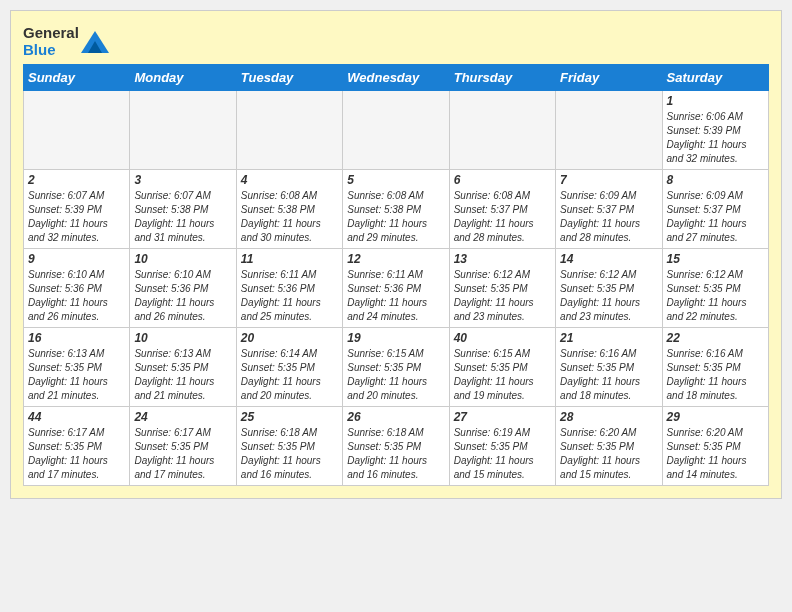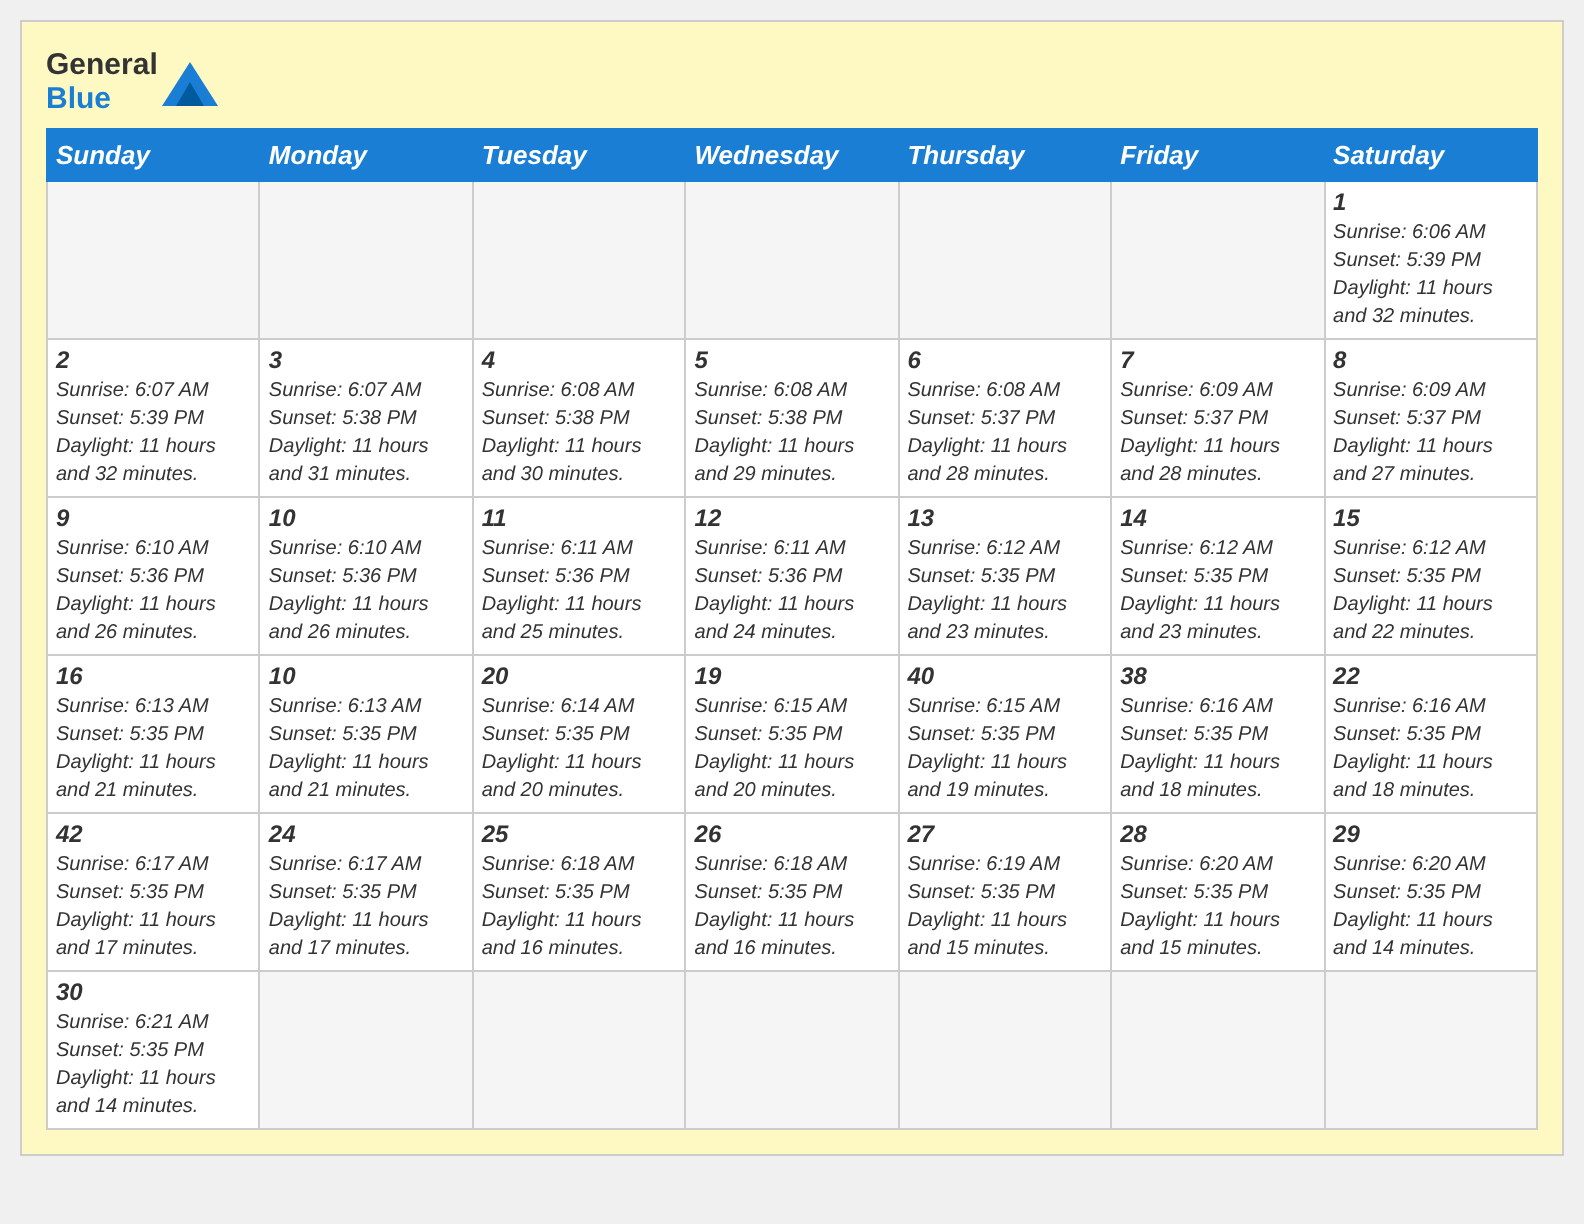--- a/index.html
+++ b/index.html
@@ -273,37 +273,37 @@
 and 20 minutes.</div>
           </td>
           <td>
             <span class="day-number">40</span>
             <div class="day-info" style="white-space: pre-line;">Sunrise: 6:15 AM
 Sunset: 5:35 PM
 Daylight: 11 hours
 and 19 minutes.</div>
           </td>
           <td>
-            <span class="day-number">38</span>
+            <span class="day-number">21</span>
             <div class="day-info" style="white-space: pre-line;">Sunrise: 6:16 AM
 Sunset: 5:35 PM
 Daylight: 11 hours
 and 18 minutes.</div>
           </td>
           <td>
             <span class="day-number">22</span>
             <div class="day-info" style="white-space: pre-line;">Sunrise: 6:16 AM
 Sunset: 5:35 PM
 Daylight: 11 hours
 and 18 minutes.</div>
           </td>
         </tr>
         <tr>
           <td>
-            <span class="day-number">42</span>
+            <span class="day-number">44</span>
             <div class="day-info" style="white-space: pre-line;">Sunrise: 6:17 AM
 Sunset: 5:35 PM
 Daylight: 11 hours
 and 17 minutes.</div>
           </td>
           <td>
             <span class="day-number">24</span>
             <div class="day-info" style="white-space: pre-line;">Sunrise: 6:17 AM
 Sunset: 5:35 PM
 Daylight: 11 hours
@@ -337,31 +337,16 @@
 Daylight: 11 hours
 and 15 minutes.</div>
           </td>
           <td>
             <span class="day-number">29</span>
             <div class="day-info" style="white-space: pre-line;">Sunrise: 6:20 AM
 Sunset: 5:35 PM
 Daylight: 11 hours
 and 14 minutes.</div>
           </td>
-        </tr>
-        <tr class="last-row">
-          <td>
-            <span class="day-number">30</span>
-            <div class="day-info" style="white-space: pre-line;">Sunrise: 6:21 AM
-Sunset: 5:35 PM
-Daylight: 11 hours
-and 14 minutes.</div>
-          </td>
-          <td class="empty"></td>
-          <td class="empty"></td>
-          <td class="empty"></td>
-          <td class="empty"></td>
-          <td class="empty"></td>
-          <td class="empty"></td>
         </tr>
       </tbody>
   </table>
 </div>
 
 </body></html>

